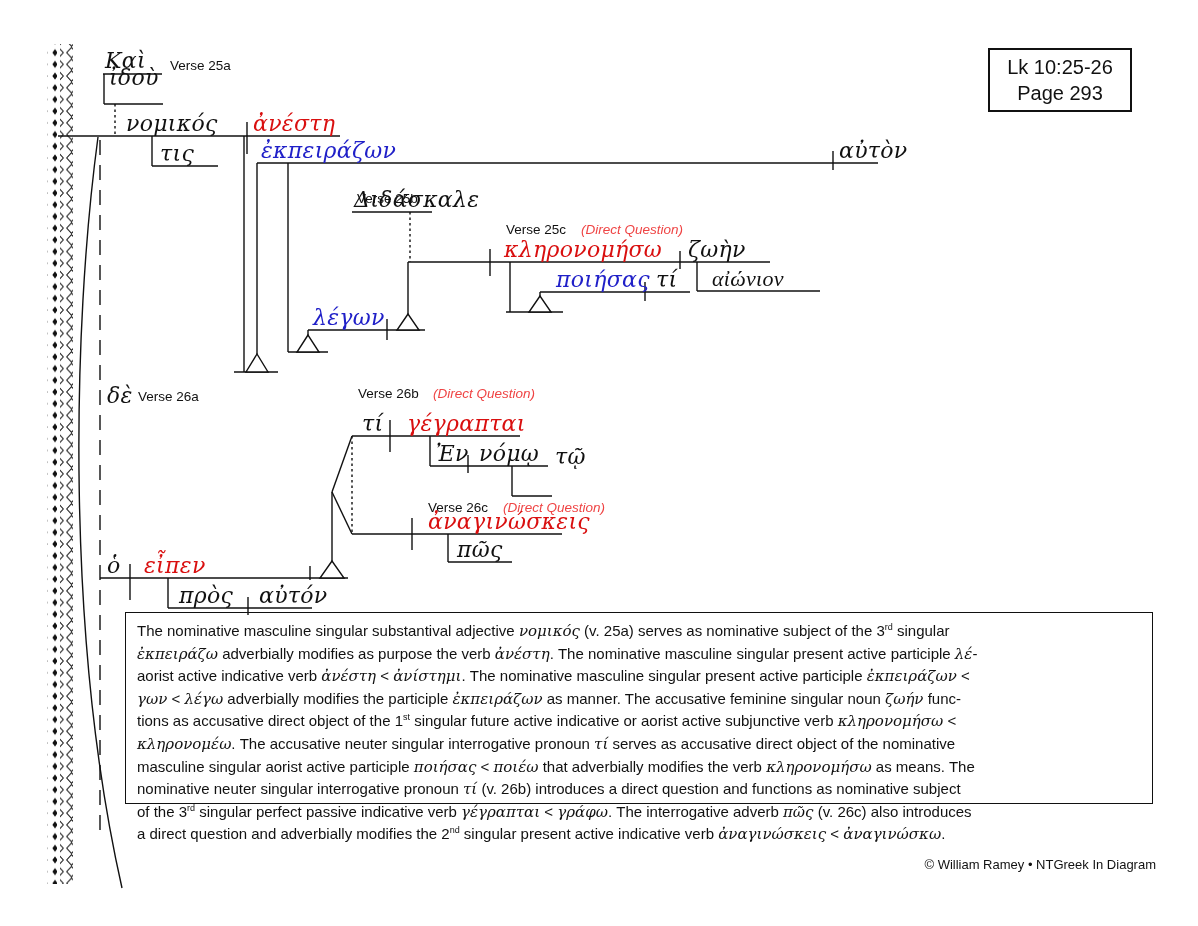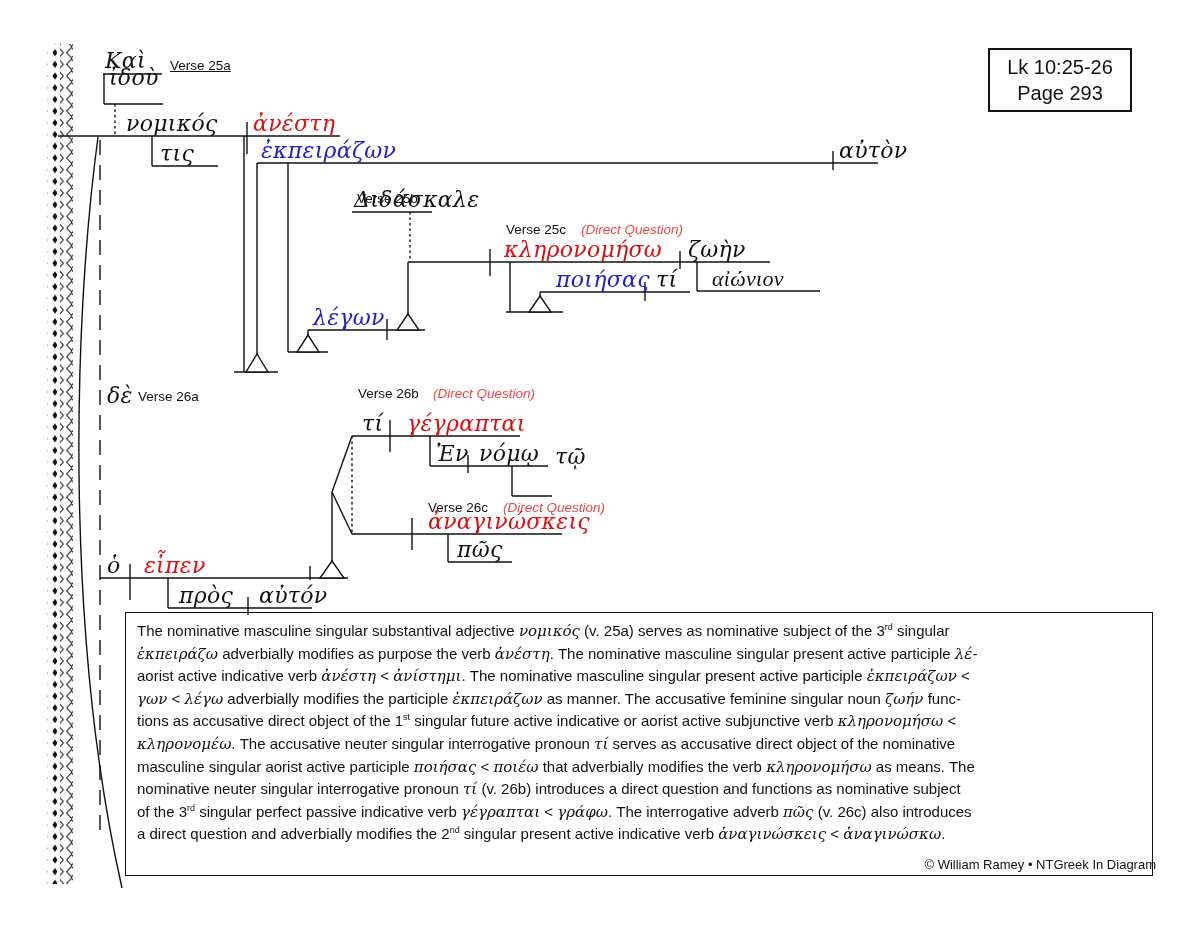--- a/index.html
+++ b/index.html
@@ -8,21 +8,21 @@
   #diagram-svg{position:absolute;left:0;top:0;}
   .w{position:absolute;white-space:nowrap;line-height:1;}
   .gkw{font-family:"DejaVu Serif","DejaVu Sans",serif;font-style:italic;font-size:22px;letter-spacing:.3px;color:#111;}
   .red{color:#d90f0f;}
   .blue{color:#2020c8;}
   .vlabel{font-size:13.5px;color:#111;}
   .vtype{font-size:13.5px;font-style:italic;color:#ef4444;}
   .refbox{position:absolute;left:988px;top:48px;width:140px;height:60px;border:2px solid #111;
           display:flex;flex-direction:column;align-items:center;justify-content:center;
           font-size:20px;line-height:26px;}
-  .combox{position:absolute;left:125px;top:612px;width:1028px;height:264px;border:1.5px solid #111;
+  .combox{position:absolute;left:125px;top:612px;width:1028px;height:192px;border:1.5px solid #111;
           box-sizing:border-box;padding:7px 5px 0 11px;font-size:15px;line-height:21.6px;}
   .combox .cline{white-space:nowrap;}
   .combox sup{font-size:9px;line-height:0;}
   .gk{font-family:"DejaVu Serif","DejaVu Sans",serif;font-style:italic;}
   .credit{position:absolute;right:42px;top:857px;font-size:13px;color:#111;}
 </style>
 </head>
 <body>
 
 <div id="page">
@@ -114,21 +114,21 @@
       <line x1="512" y1="496" x2="552" y2="496"></line>
 
       <line x1="352" y1="534" x2="562" y2="534"></line>
       <line x1="412" y1="518" x2="412" y2="550"></line>
       <line x1="448" y1="534" x2="448" y2="562"></line>
       <line x1="448" y1="562" x2="512" y2="562"></line>
     </g>
   </svg>
 
   <div class="w gkw" style="left:105px;top:50px;">Καὶ</div>
-  <div class="w vlabel" style="left:170px;top:59px;text-decoration:underline;">Verse 25a</div>
+  <div class="w vlabel" style="left:170px;top:59px;">Verse 25a</div>
   <div class="w gkw" style="left:109px;top:67px;">ἰδοὺ</div>
   <div class="w gkw" style="left:126px;top:113px;">νομικός</div>
   <div class="w gkw red" style="left:253px;top:113px;">ἀνέστη</div>
   <div class="w gkw" style="left:160px;top:143px;">τις</div>
   <div class="w gkw blue" style="left:261px;top:140px;">ἐκπειράζων</div>
   <div class="w gkw" style="left:839px;top:140px;">αὐτὸν</div>
 
   <div class="w vlabel" style="left:357px;top:176px;margin-top:16px;">Verse 25b</div>
   <div class="w gkw" style="left:354px;top:189px;">Διδάσκαλε</div>
 

